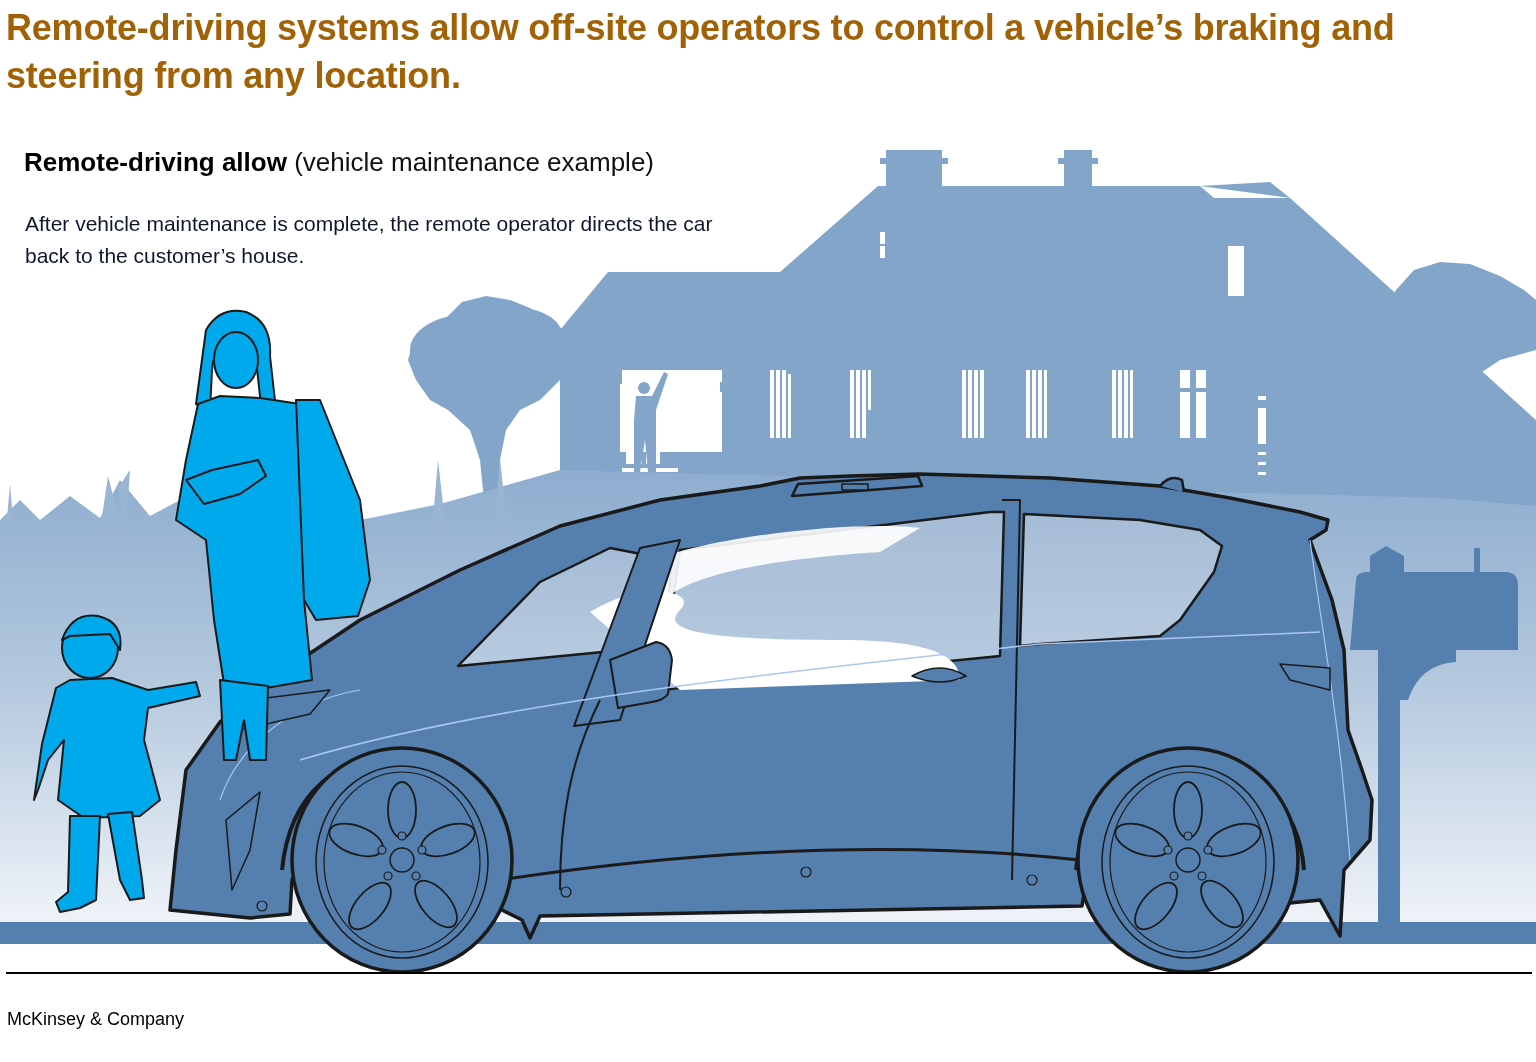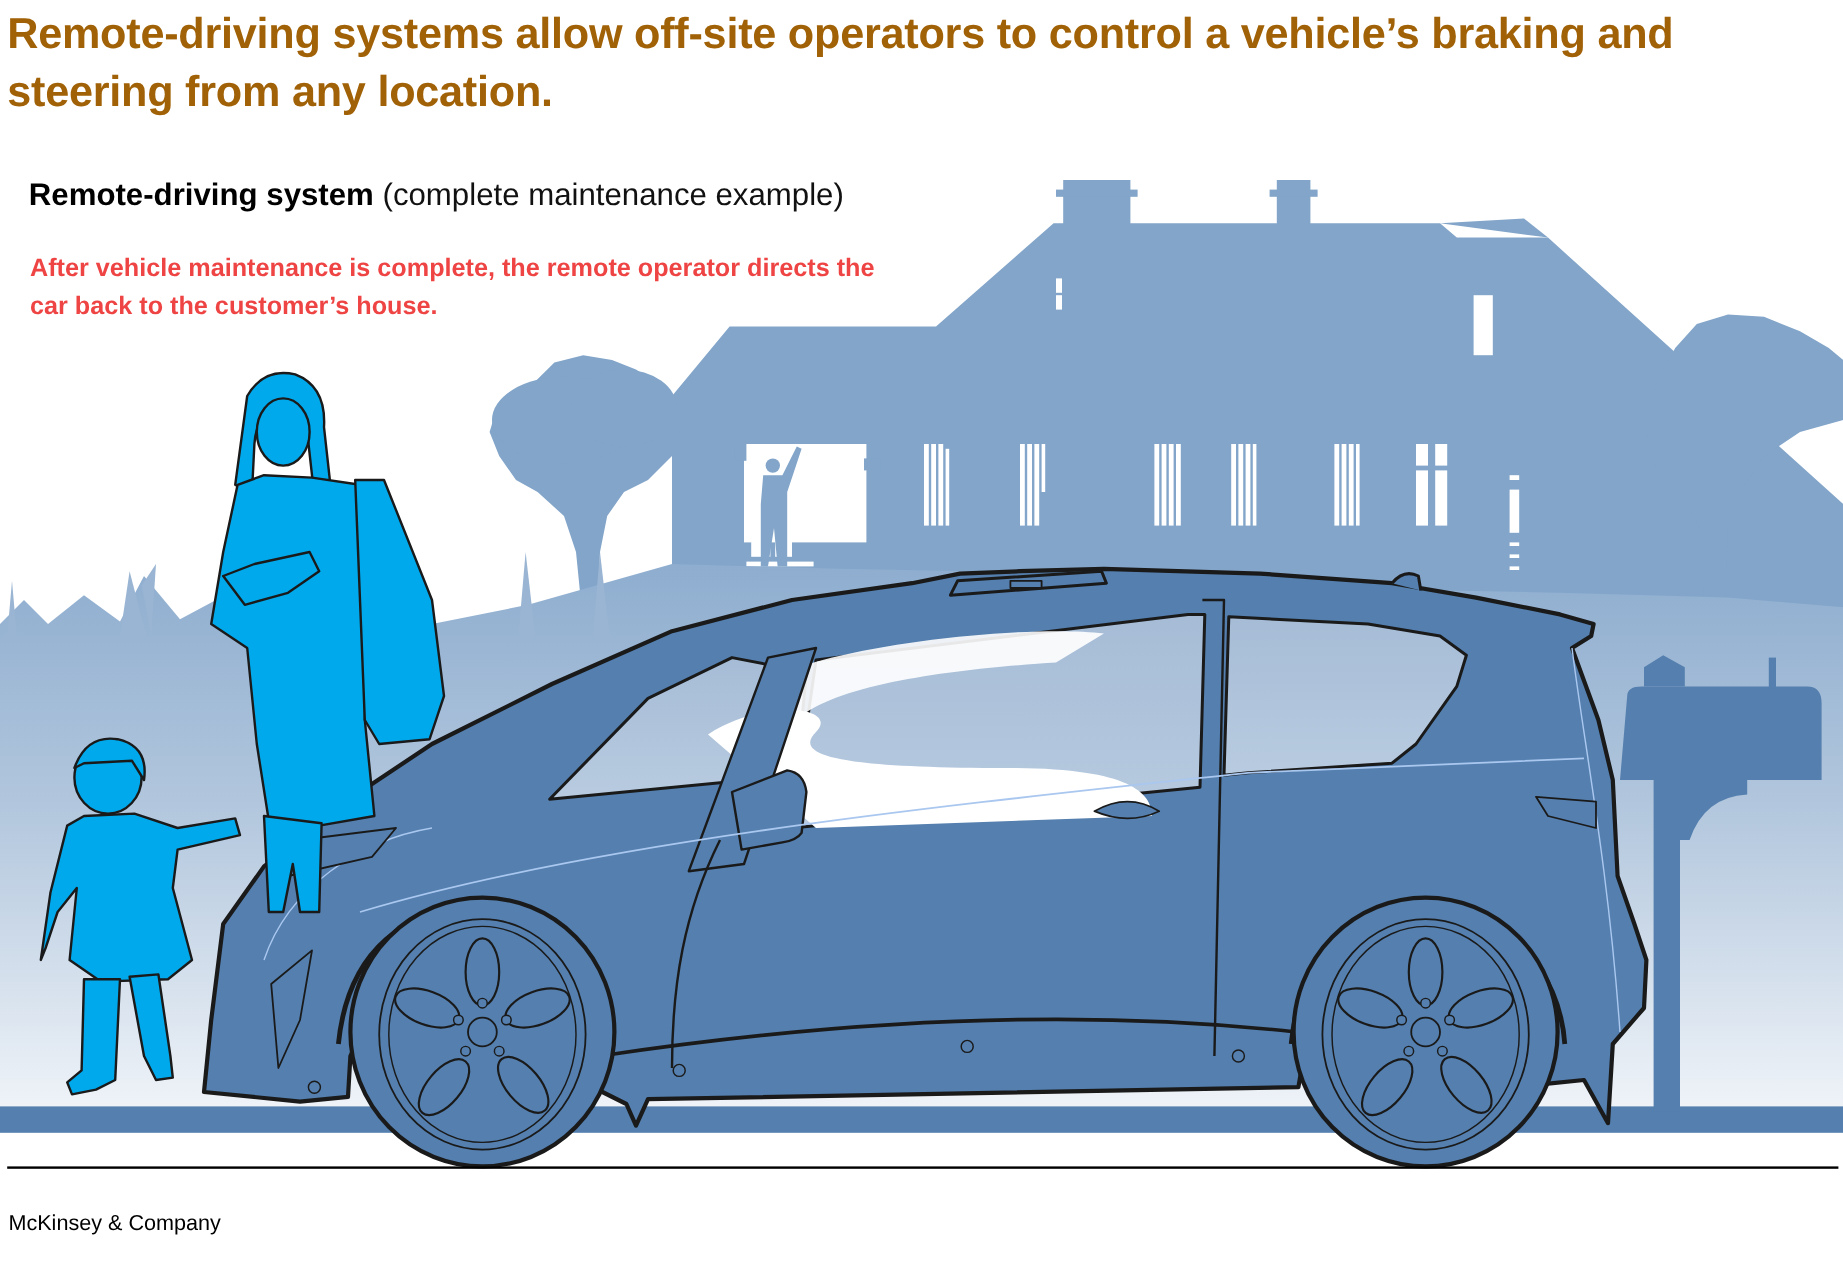--- a/index.html
+++ b/index.html
@@ -50,23 +50,22 @@
     .subtitle .bold { font-weight: bold; }
     .subtitle .light { font-weight: normal; color: #111; }
     .description {
       position: absolute;
       left: 25px;
       top: 208px;
       width: 720px;
       margin: 0;
       font-size: 21px;
       line-height: 32px;
-      color: #ef4444;
+      color: #0f172a;
       z-index: 5;
-      font-weight: bold;
     }
     .rule {
       position: absolute;
       left: 6px;
       top: 972px;
       width: 1526px;
       height: 2px;
       background: #000;
       z-index: 4;
     }
@@ -316,21 +315,21 @@
     <path d="M62 640 Q72 612 98 616 Q124 622 120 650 L110 634 L70 636 Z" fill="#00a9ec"></path>
 
     <path d="M56 688 L70 680 L112 678 L148 690 L196 682 L200 696 L148 708 L144 740 L160 800 L140 816 L84 818 L58 800 L64 740 L48 760 L38 790 L34 800 L42 744 Z"></path>
 
     <path d="M70 816 L100 816 L96 900 L80 908 L60 912 L56 902 L68 892 Z"></path>
     <path d="M108 814 L132 812 L142 880 L144 898 L130 900 L120 880 Z"></path>
   </g>
 </svg>
 
 <p class="subtitle">
-  <span class="bold">Remote-driving system</span>
-  <span class="light">(complete maintenance example)</span>
+  <span class="bold">Remote-driving allow</span>
+  <span class="light">(vehicle maintenance example)</span>
 </p>
 
 <p class="description">After vehicle maintenance is complete, the remote operator directs the car back to the customer’s house.</p>
 
 <div class="rule"></div>
 
 <div class="footer">McKinsey &amp; Company</div>
 
 </body></html>

